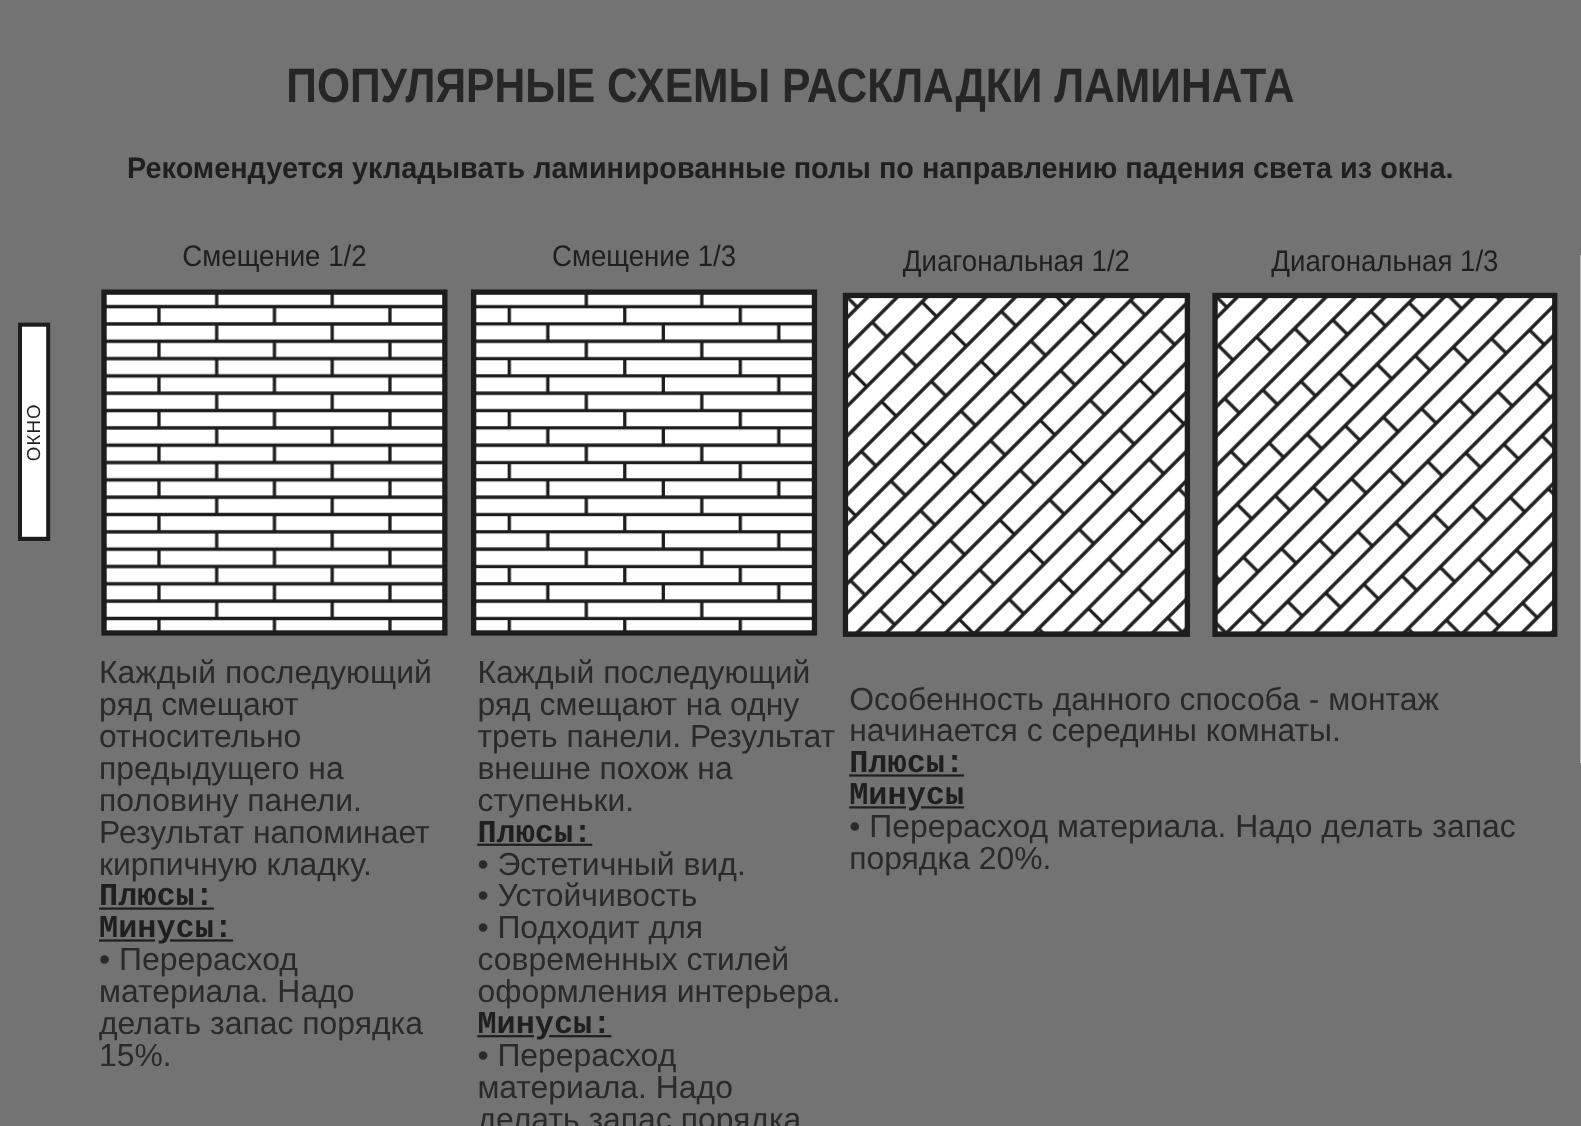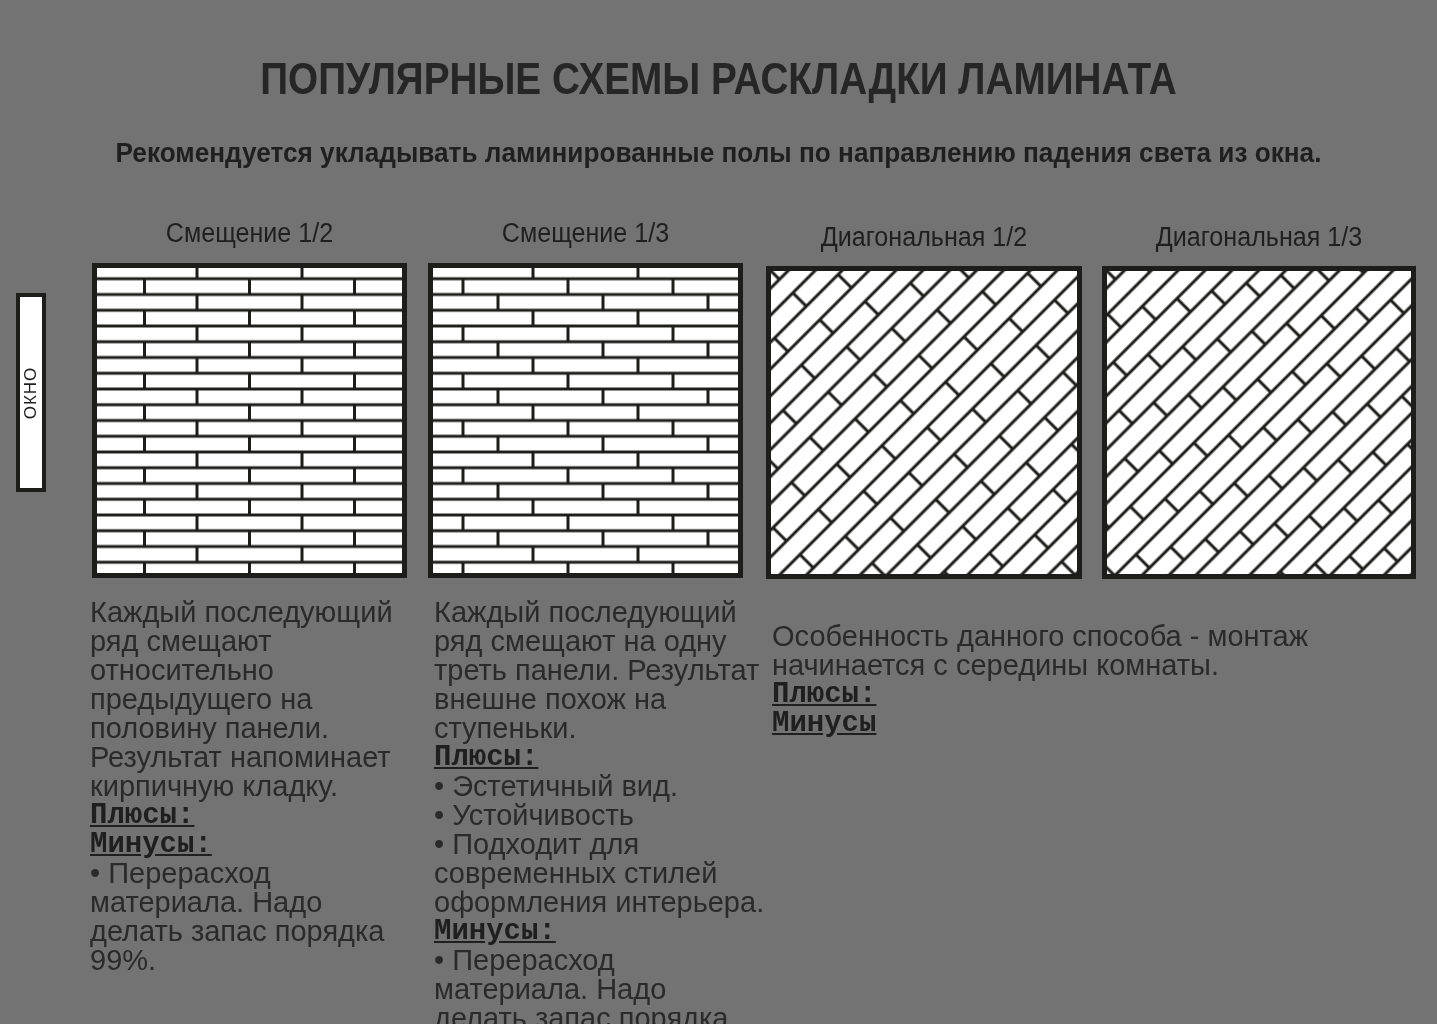--- a/index.html
+++ b/index.html
@@ -169,32 +169,33 @@
         </g>
       </pattern>
     </defs>
     <rect x="2.5" y="2.5" width="309" height="308" fill="url(#pat-diag-third)" stroke="#1d1d1b" stroke-width="5"></rect>
   </svg>
 
   <div class="desc" style="left:90px; width:305px;">
     <div>Каждый последующий ряд смещают относительно предыдущего на половину панели. Результат напоминает кирпичную кладку.</div>
     <div class="head">Плюсы:</div>
     <div class="head">Минусы:</div>
-    <div class="cons-narrow">• Перерасход материала. Надо делать запас порядка 99%.</div>
+    <div class="cons-narrow">• Перерасход материала. Надо делать запас порядка 15%.</div>
   </div>
 
   <div class="desc" style="left:434px; width:335px;">
     <div>Каждый последующий ряд смещают на одну треть панели. Результат внешне похож на ступеньки.</div>
     <div class="head">Плюсы:</div>
     <div>• Эстетичный вид.</div>
     <div>• Устойчивость</div>
     <div>• Подходит для современных стилей оформления интерьера.</div>
     <div class="head">Минусы:</div>
     <div class="cons-narrow">• Перерасход материала. Надо делать запас порядка 10%.</div>
   </div>
 
   <div class="desc" style="left:772px; width:662px;margin-top:24px;">
     <div>Особенность данного способа - монтаж начинается с середины комнаты.</div>
     <div class="head">Плюсы:</div>
     <div class="head">Минусы</div>
+    <div>• Перерасход материала. Надо делать запас порядка 20%.</div>
   </div>
 
 </div>
 
 </body></html>

